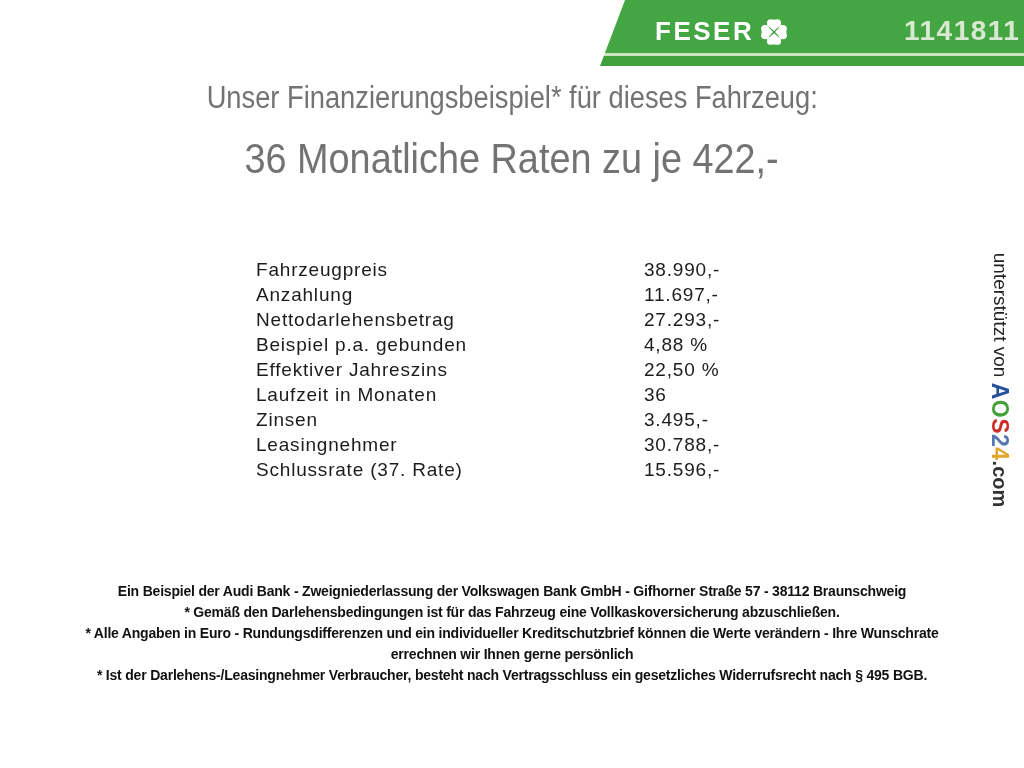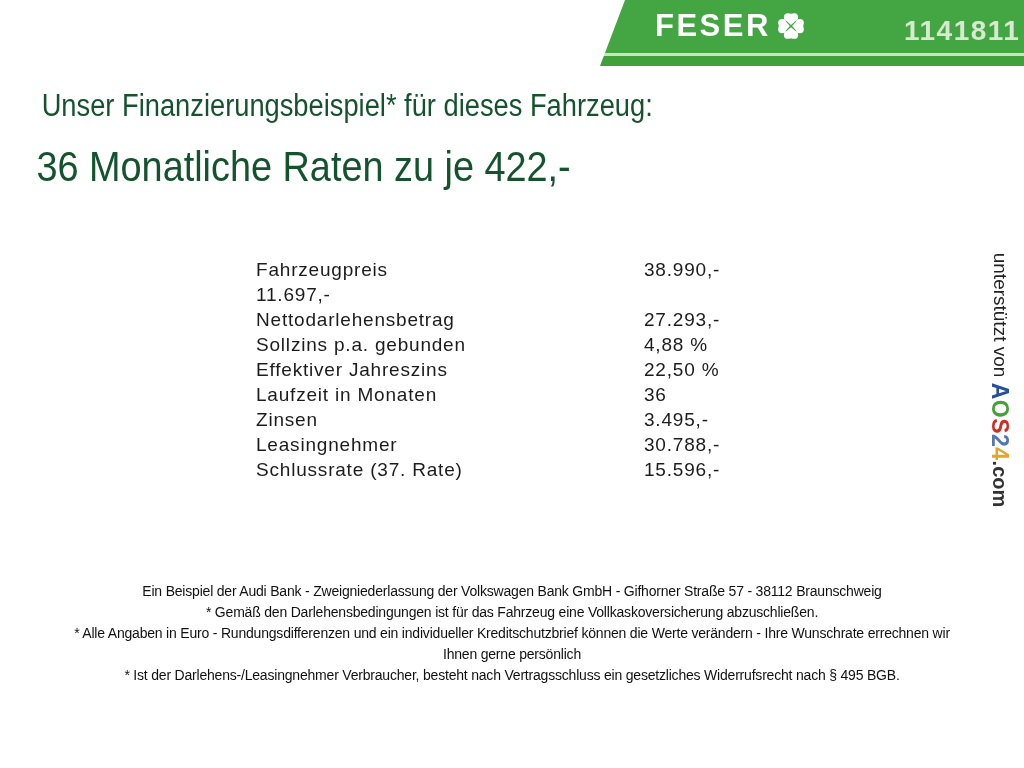--- a/index.html
+++ b/index.html
@@ -9,32 +9,32 @@
   
   .banner{
     position:absolute; top:0; left:598px; width:426px; height:66px;
     clip-path:polygon(27px 0, 100% 0, 100% 100%, 2px 100%);
     background:linear-gradient(to bottom,
       #44a543 0px, #44a543 53px,
       #c9e4c1 53px, #c9e4c1 56px,
       #3fa03c 56px, #3fa03c 66px);
   }
   .brand{
-    position:absolute; left:57px; top:8px;
-    color:#ffffff; font-weight:700; font-size:31px; letter-spacing:2.5px;
+    position:absolute; left:57px; top:16px;
+    color:#ffffff; font-weight:700; font-size:26px; letter-spacing:2.5px;
     white-space:nowrap; display:flex; align-items:center;
   }
   .clover{width:30px;height:30px;margin:0 5px;}
   .banner-number{
     position:absolute; left:306px; top:15px;
     color:#d7e9d0; font-weight:700; font-size:28px; letter-spacing:1.5px;
   }
 
   
-  .heading-wrap{position:absolute; top:88px; left:0; right:0; text-align:left; color:#14532d;}
+  .heading-wrap{position:absolute; top:80px; left:0; right:0; text-align:center; color:#737373;}
   .heading-line1{font-size:31px; line-height:36px;}
   .heading-line2{font-size:43px; line-height:48px; margin-top:18px;}
   .condense{display:inline-block; transform:scaleX(0.88); white-space:nowrap;}
 
   
   .finance-table{position:absolute; left:228px; top:257px; color:#1c1c1c;
     font-size:19px; letter-spacing:0.8px;}
   .finance-row{display:flex; height:25px; align-items:center;margin-left:28px;}
   .finance-label{width:388px;}
   .finance-value{white-space:nowrap;}
@@ -45,21 +45,21 @@
     transform:rotate(90deg);
     display:flex; align-items:center; justify-content:center;
     font-size:19px; color:#222; white-space:pre;
   }
   .logo-letter{font-weight:700; font-size:23px; letter-spacing:0.5px;}
   .credit-suffix{font-weight:700; font-size:20px; color:#333;}
 
   
   .footer{position:absolute; top:581px; left:0; right:0; text-align:center; color:#111;}
   .footer-inner{display:inline-block; max-width:880px;
-    font-size:14px; font-weight:400; line-height:21px; letter-spacing:-0.2px;}
+    font-size:14px; font-weight:700; line-height:21px; letter-spacing:-0.2px;}
   .footer-inner p{margin:0;}
 </style>
 </head>
 <body>
 
 <div class="page">
 
   <div class="banner">
     <div class="brand">
       <span>FESER</span>
@@ -99,28 +99,29 @@
       <span class="condense">36 Monatliche Raten zu je 422,-</span>
     </div>
   </div>
 
   <div class="finance-table">
     <div class="finance-row">
       <span class="finance-label">Fahrzeugpreis</span>
       <span class="finance-value">38.990,-</span>
     </div>
     <div class="finance-row">
+      <span class="finance-label">Anzahlung</span>
       <span class="finance-value">11.697,-</span>
     </div>
     <div class="finance-row">
       <span class="finance-label">Nettodarlehensbetrag</span>
       <span class="finance-value">27.293,-</span>
     </div>
     <div class="finance-row">
-      <span class="finance-label">Sollzins p.a. gebunden</span>
+      <span class="finance-label">Beispiel p.a. gebunden</span>
       <span class="finance-value">4,88 %</span>
     </div>
     <div class="finance-row">
       <span class="finance-label">Effektiver Jahreszins</span>
       <span class="finance-value">22,50 %</span>
     </div>
     <div class="finance-row">
       <span class="finance-label">Laufzeit in Monaten</span>
       <span class="finance-value">36</span>
     </div>

